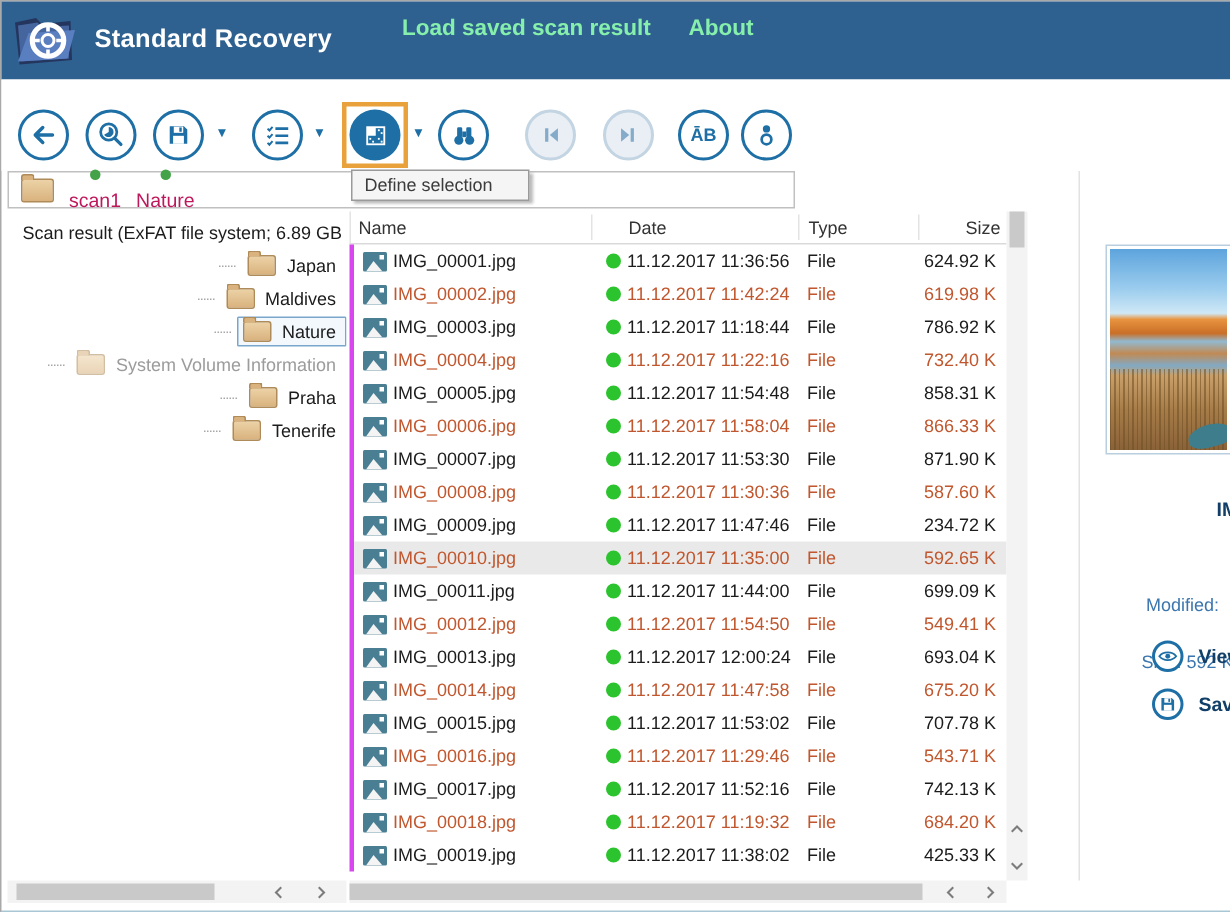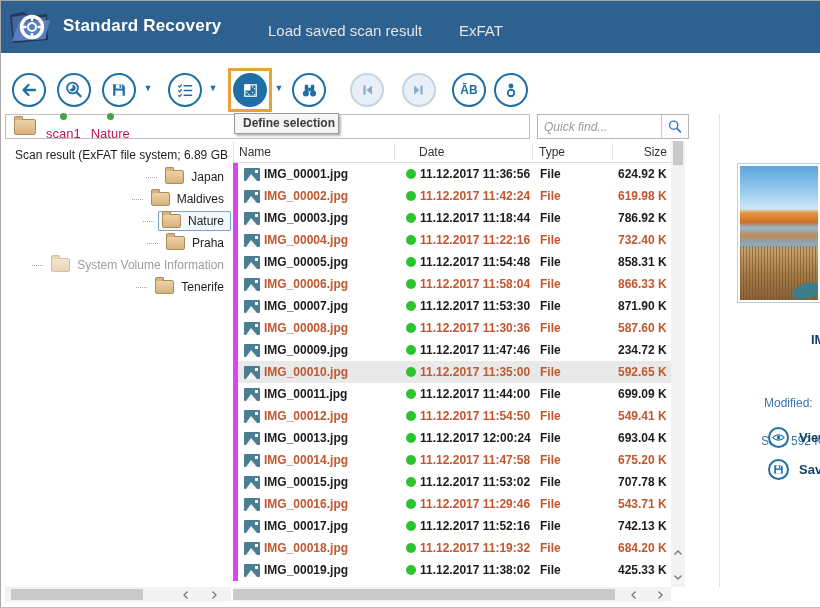--- a/index.html
+++ b/index.html
@@ -6,37 +6,37 @@
   body{width:820px;height:608px;overflow:hidden;position:relative;
        font-family:"Liberation Sans",sans-serif;}
   .window{position:absolute;left:0;top:0;width:821px;height:606px;
           border-top:1px solid #a9a9a9;border-left:1px solid #a9a9a9;
           border-bottom:2px solid #a9c6d4;background:#fff;}
 
   
   .titlebar{position:absolute;left:0;top:0;width:100%;height:52px;background:#2e618f;}
   .logo{position:absolute;left:6px;top:4px;width:48px;height:44px;}
   .app-title{position:absolute;left:62px;top:15px;color:#fff;font-size:17px;font-weight:bold;letter-spacing:.2px;}
-  .menu-item{position:absolute;top:21px;color:#e5e5e5;font-size:15px;cursor:default;}
+  .menu-item{position:absolute;top:9px;color:#86efac;font-size:15px;cursor:default;font-weight:bold;}
   .menu-load{left:267px;} .menu-about{left:458px;}
 
   
   .toolbar{position:absolute;left:0;top:52px;width:100%;height:61px;background:#fff;}
   .tbtn{position:absolute;top:20px;width:34px;height:34px;border:2px solid #1d6fa5;border-radius:50%;
         background:#fff;box-sizing:border-box;display:flex;align-items:center;justify-content:center;}
   .tbtn.disabled{border-color:#c3d4e2;background:#e9eff5;}
   .darr{position:absolute;top:30px;font-size:9px;color:#1d6fa5;width:12px;text-align:center;}
   .active-wrap{position:absolute;left:227px;top:15px;width:44px;height:44px;box-sizing:border-box;
         border:3px solid #e9a13b;background:#fff;display:flex;align-items:center;justify-content:center;}
   .tbtn-fill{width:34px;height:34px;border-radius:50%;background:#1d6fa5;display:flex;align-items:center;justify-content:center;}
   .ab-glyph{font-size:12px;font-weight:bold;color:#1d6fa5;}
 
   
   .tooltip{position:absolute;left:233px;top:112px;z-index:20;background:#f5f5f5;border:1px solid #9a9a9a;
-        padding:2px 3px 3px 8px;font-size:12px;color:#3c3c3c;box-shadow:2px 2px 2px rgba(0,0,0,.28);white-space:nowrap;font-weight:bold;}
+        padding:2px 24px 3px 8px;font-size:12px;color:#3c3c3c;box-shadow:2px 2px 2px rgba(0,0,0,.28);white-space:nowrap;}
 
   
   .pathbar{position:absolute;left:4px;top:113px;width:525px;height:25px;box-sizing:border-box;
         border:1px solid #c0c0c0;background:#fff;display:flex;align-items:center;padding:0 8px;gap:10px;}
   .crumb{display:flex;align-items:center;gap:6px;font-size:13px;color:#be185d;flex-direction:column;}
   .gdot{width:7px;height:7px;border-radius:50%;background:#44a348;}
   .quickfind{position:absolute;left:536px;top:113px;width:152px;height:25px;box-sizing:border-box;
         border:1px solid #b5b5b5;background:#fff;display:flex;}
   .quickfind input{flex:1;min-width:0;border:none;outline:none;font-size:12px;padding:0 6px;
         font-family:"Liberation Sans",sans-serif;}
@@ -58,21 +58,21 @@
   .branch{width:11px;border-top:1px dotted #a8a8a8;margin-right:4px;flex:none;}
   .hit{display:flex;align-items:center;gap:7px;padding:2px 6px 2px 3px;border:1px solid transparent;}
   .titem.sel .hit{border:1px solid #7aa6cc;background:#f3f8fd;border-radius:1px;}
   .titem.dim{color:#9c9c9c;} .titem.dim .folder{opacity:.55;}
 
   
   .fhead{position:absolute;left:232px;top:140px;width:438px;height:22px;box-sizing:border-box;
         border-left:1px solid #e4e4e4;border-bottom:1px solid #dadada;background:#fff;font-size:12px;color:#333;}
   .fhead .col{position:absolute;top:4px;}
   .hsep{position:absolute;top:2px;bottom:2px;width:1px;background:#e3e3e3;}
-  .rows{position:absolute;left:232px;top:162px;width:438px;height:418px;border-left:5px solid #d946ef;box-sizing:border-box;font-weight:bold;}
+  .rows{position:absolute;left:232px;top:162px;width:438px;height:418px;border-left:3px solid #d946ef;box-sizing:border-box;}
   .frow{height:22px;display:grid;grid-template-columns:26px 138px 18px 120px 78px 1fr;align-items:center;
         font-size:12px;color:#1c1c1c;}
   .frow.del{color:#c1572e;}
   .frow.sel{background:#e9e9e9;}
   .ficon{width:16px;height:13px;background:#497e93;border-radius:1px;position:relative;margin-left:6px;overflow:hidden;}
   .ficon .peak{position:absolute;bottom:0;left:2px;width:0;height:0;
         border-left:5px solid transparent;border-right:6px solid transparent;border-bottom:7px solid #f4f4f4;}
   .ficon .moon{position:absolute;top:2px;right:2px;width:3px;height:3px;background:#fff;}
   .fdotc{display:flex;justify-content:center;}
   .fdot{width:10px;height:10px;border-radius:50%;background:#2cc42e;}
@@ -115,21 +115,21 @@
         <path d="M3 10 L17 7 L21 11 L40 9 L41 35 L6 38 Z" fill="#24355e"></path>
         <path d="M5 12 L18 10 L21 13 L39 12 L39 34 L7 36 Z" fill="#45659f"></path>
         <path d="M5 36 L12 17 L43 15 L38 34 Z" fill="#5a7fc0"></path>
         <circle cx="25" cy="22" r="10.5" fill="none" stroke="#fff" stroke-width="3.4"></circle>
         <circle cx="25" cy="22" r="4" fill="none" stroke="#fff" stroke-width="2"></circle>
         <path d="M25 11 v5 M25 28 v5 M14.5 22 h5 M30.5 22 h5" stroke="#fff" stroke-width="2.4"></path>
       </svg>
     </div>
     <span class="app-title">Standard Recovery</span>
     <span class="menu-item menu-load">Load saved scan result</span>
-    <span class="menu-item menu-about">ExFAT</span>
+    <span class="menu-item menu-about">About</span>
   </div>
 
   <div class="toolbar">
     <div class="tbtn" style="left:11px">
       <svg width="20" height="20" viewBox="0 0 20 20">
         <path d="M16 10 H5 M9.5 5 L4.5 10 L9.5 15" stroke="#1d6fa5" stroke-width="2.3" fill="none" stroke-linecap="round" stroke-linejoin="round"></path>
       </svg>
     </div>
     <div class="tbtn" style="left:56px">
       <svg width="20" height="20" viewBox="0 0 20 20">
@@ -210,29 +210,20 @@
     <span class="crumb">
       <span class="gdot"></span>
       <span>scan1</span>
     </span>
     <span class="crumb">
       <span class="gdot"></span>
       <span>Nature</span>
     </span>
   </div>
 
-  <div class="quickfind">
-    <input type="text" placeholder="Quick find..." style="">
-    <span class="qf-btn">
-      <svg width="16" height="16" viewBox="0 0 18 18">
-        <circle cx="7.5" cy="7" r="4.6" stroke="#3a76c8" stroke-width="1.6" fill="none"></circle>
-        <path d="M11 10.5 L15 14.5" stroke="#3a76c8" stroke-width="2" stroke-linecap="round"></path>
-      </svg>
-    </span>
-  </div>
 
   <div class="tree">
     <div class="troot">
       <svg width="16" height="16" viewBox="0 0 16 16">
         <circle cx="8" cy="8" r="7" fill="#fff" stroke="#2aa12e" stroke-width="1.6"></circle>
         <path d="M8 8 L8 1.4 A6.6 6.6 0 1 1 1.9 10.5 Z" fill="#2aa12e"></path>
       </svg>
       <span>Scan result (ExFAT file system; 6.89 GB in</span>
     </div>
     <div id="tree-items">
@@ -250,38 +241,38 @@
             <span class="tlabel">Maldives</span>
           </span>
         </div>
         <div class="titem sel">
           <span class="branch"></span>
           <span class="hit">
             <span class="folder"></span>
             <span class="tlabel">Nature</span>
           </span>
         </div>
-        <div class="titem">
-          <span class="branch"></span>
-          <span class="hit">
-            <span class="folder"></span>
-            <span class="tlabel">Praha</span>
-          </span>
-        </div>
         <div class="titem dim">
           <span class="branch"></span>
           <span class="hit">
             <span class="folder"></span>
             <span class="tlabel">System Volume Information</span>
           </span>
         </div>
         <div class="titem">
           <span class="branch"></span>
           <span class="hit">
             <span class="folder"></span>
+            <span class="tlabel">Praha</span>
+          </span>
+        </div>
+        <div class="titem">
+          <span class="branch"></span>
+          <span class="hit">
+            <span class="folder"></span>
             <span class="tlabel">Tenerife</span>
           </span>
         </div>
       </div>
   </div>
 
   <div class="fhead">
     <span class="col" style="left:5px">Name</span>
     <span class="col" style="left:185px">Date</span>
     <span class="col" style="left:305px">Type</span>

